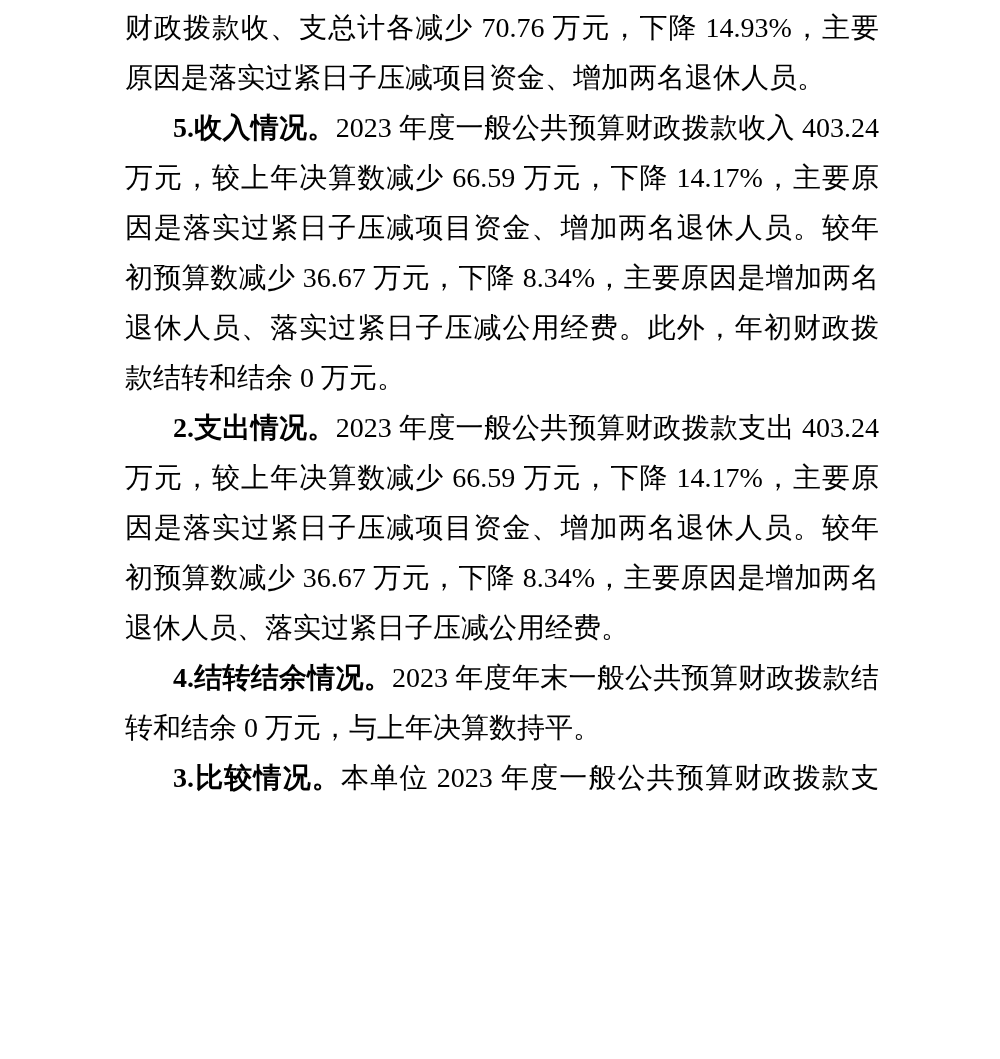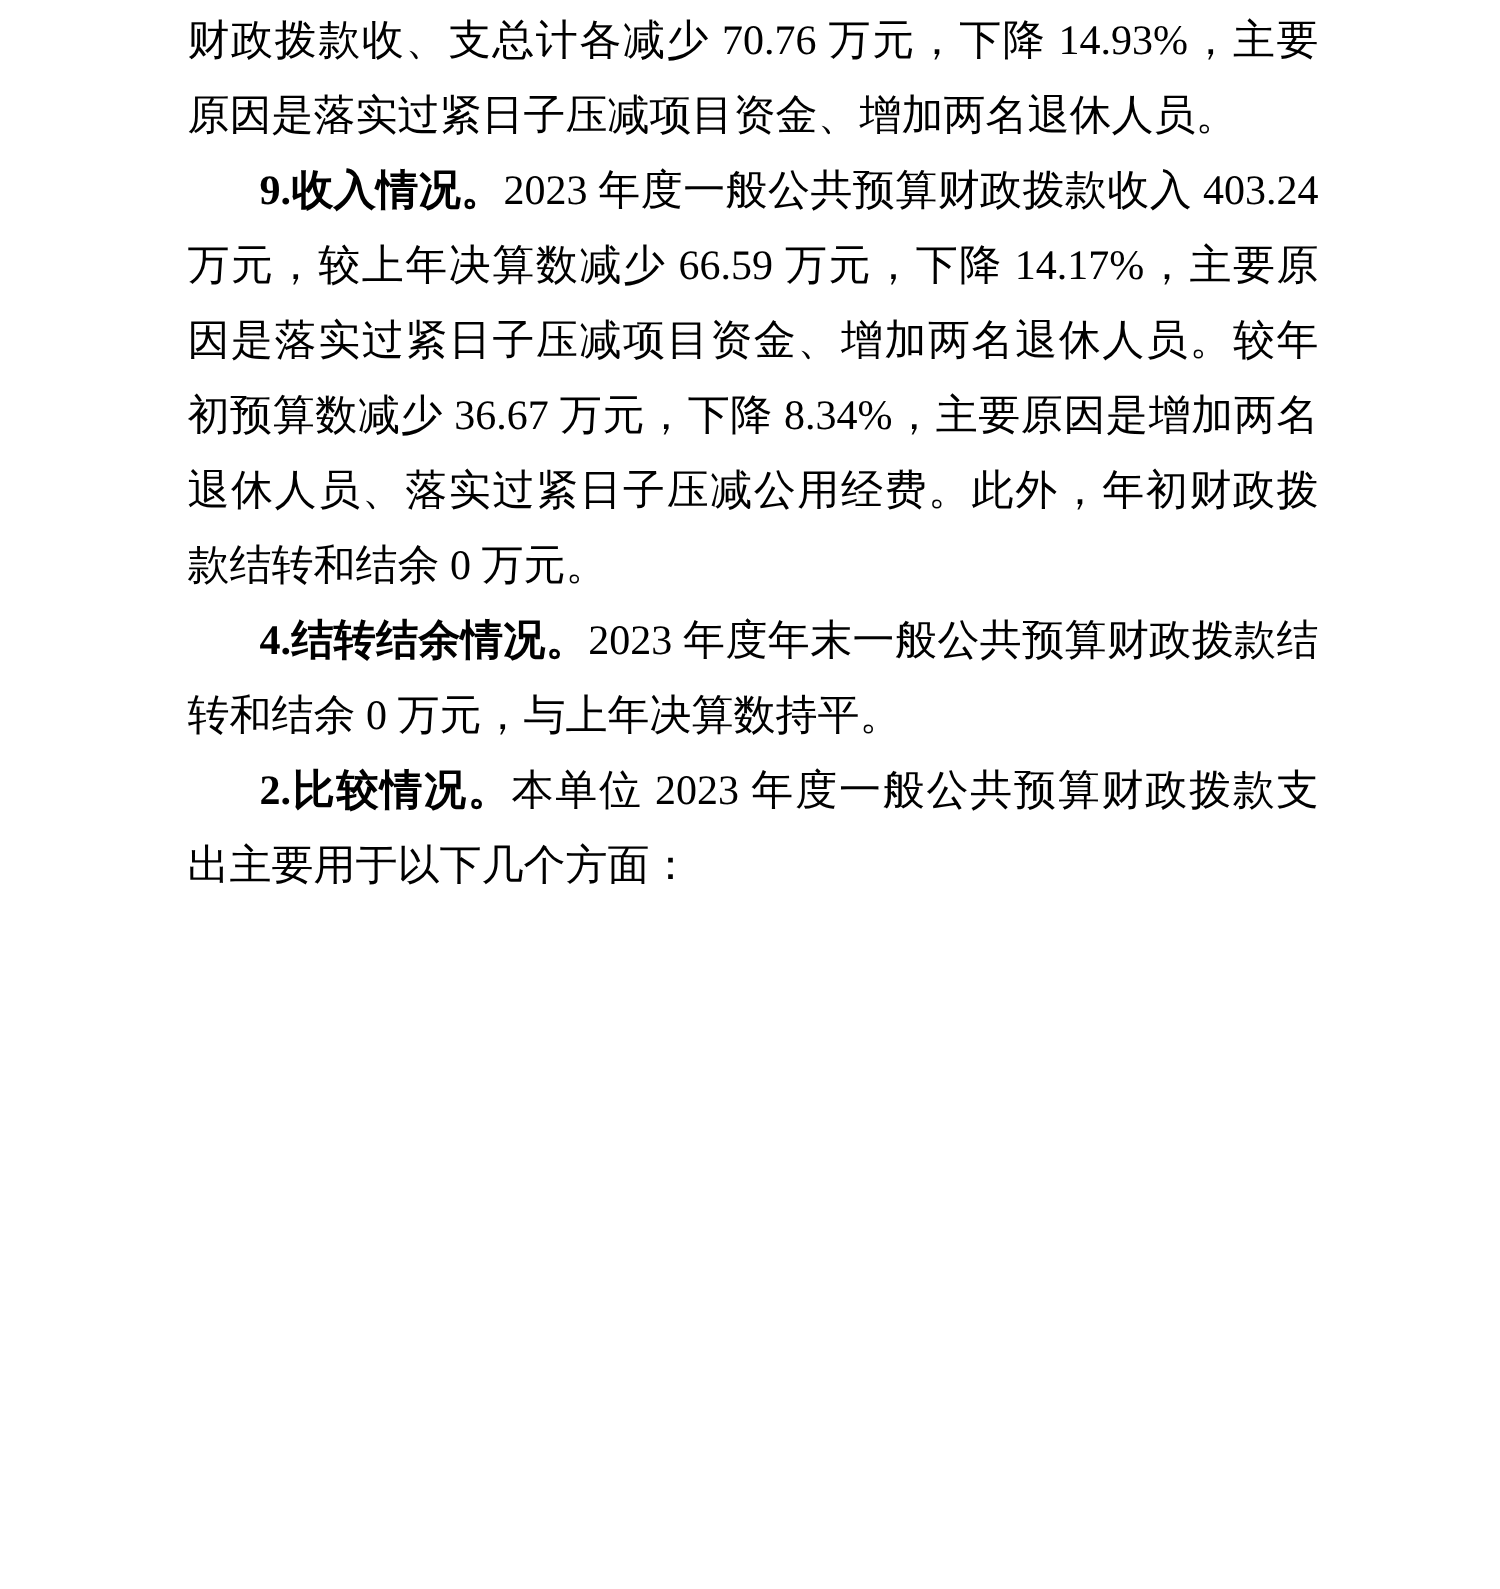--- a/index.html
+++ b/index.html
@@ -41,22 +41,23 @@
 </style>
 </head>
 <body>
 
 <div class="page">
   <div class="content">
 
     <p class="continuation"><span>财政拨款收、支总计各减少 70.76 万元，下降 14.93%，主要原因是落实过紧日子压减项目资金、增加两名退休人员。</span></p>
 
 
-    <p><strong class="lead">9.收入情况。</strong><span>2023 年度一般公共预算财政拨款收入 403.24 万元，较上年决算数减少 66.59 万元，下降 14.17%，主要原因是落实过紧日子压减项目资金、增加两名退休人员。较年初预算数减少 36.67 万元，下降 8.34%，主要原因是增加两名退休人员、落实过紧日子压减公用经费。此外，年初财政拨款结转和结余 0 万元。</span></p>
+    <p><strong class="lead">5.收入情况。</strong><span>2023 年度一般公共预算财政拨款收入 403.24 万元，较上年决算数减少 66.59 万元，下降 14.17%，主要原因是落实过紧日子压减项目资金、增加两名退休人员。较年初预算数减少 36.67 万元，下降 8.34%，主要原因是增加两名退休人员、落实过紧日子压减公用经费。此外，年初财政拨款结转和结余 0 万元。</span></p>
 
+    <p><strong class="lead">2.支出情况。</strong><span>2023 年度一般公共预算财政拨款支出 403.24 万元，较上年决算数减少 66.59 万元，下降 14.17%，主要原因是落实过紧日子压减项目资金、增加两名退休人员。较年初预算数减少 36.67 万元，下降 8.34%，主要原因是增加两名退休人员、落实过紧日子压减公用经费。</span></p>
 
     <p><strong class="lead">4.结转结余情况。</strong><span>2023 年度年末一般公共预算财政拨款结转和结余 0 万元，与上年决算数持平。</span></p>
 
-    <p><strong class="lead">2.比较情况。</strong><span>本单位 2023 年度一般公共预算财政拨款支出主要用于以下几个方面：</span></p>
+    <p><strong class="lead">3.比较情况。</strong><span>本单位 2023 年度一般公共预算财政拨款支出主要用于以下几个方面：</span></p>
 
 
   </div>
 </div>
 
 </body></html>

